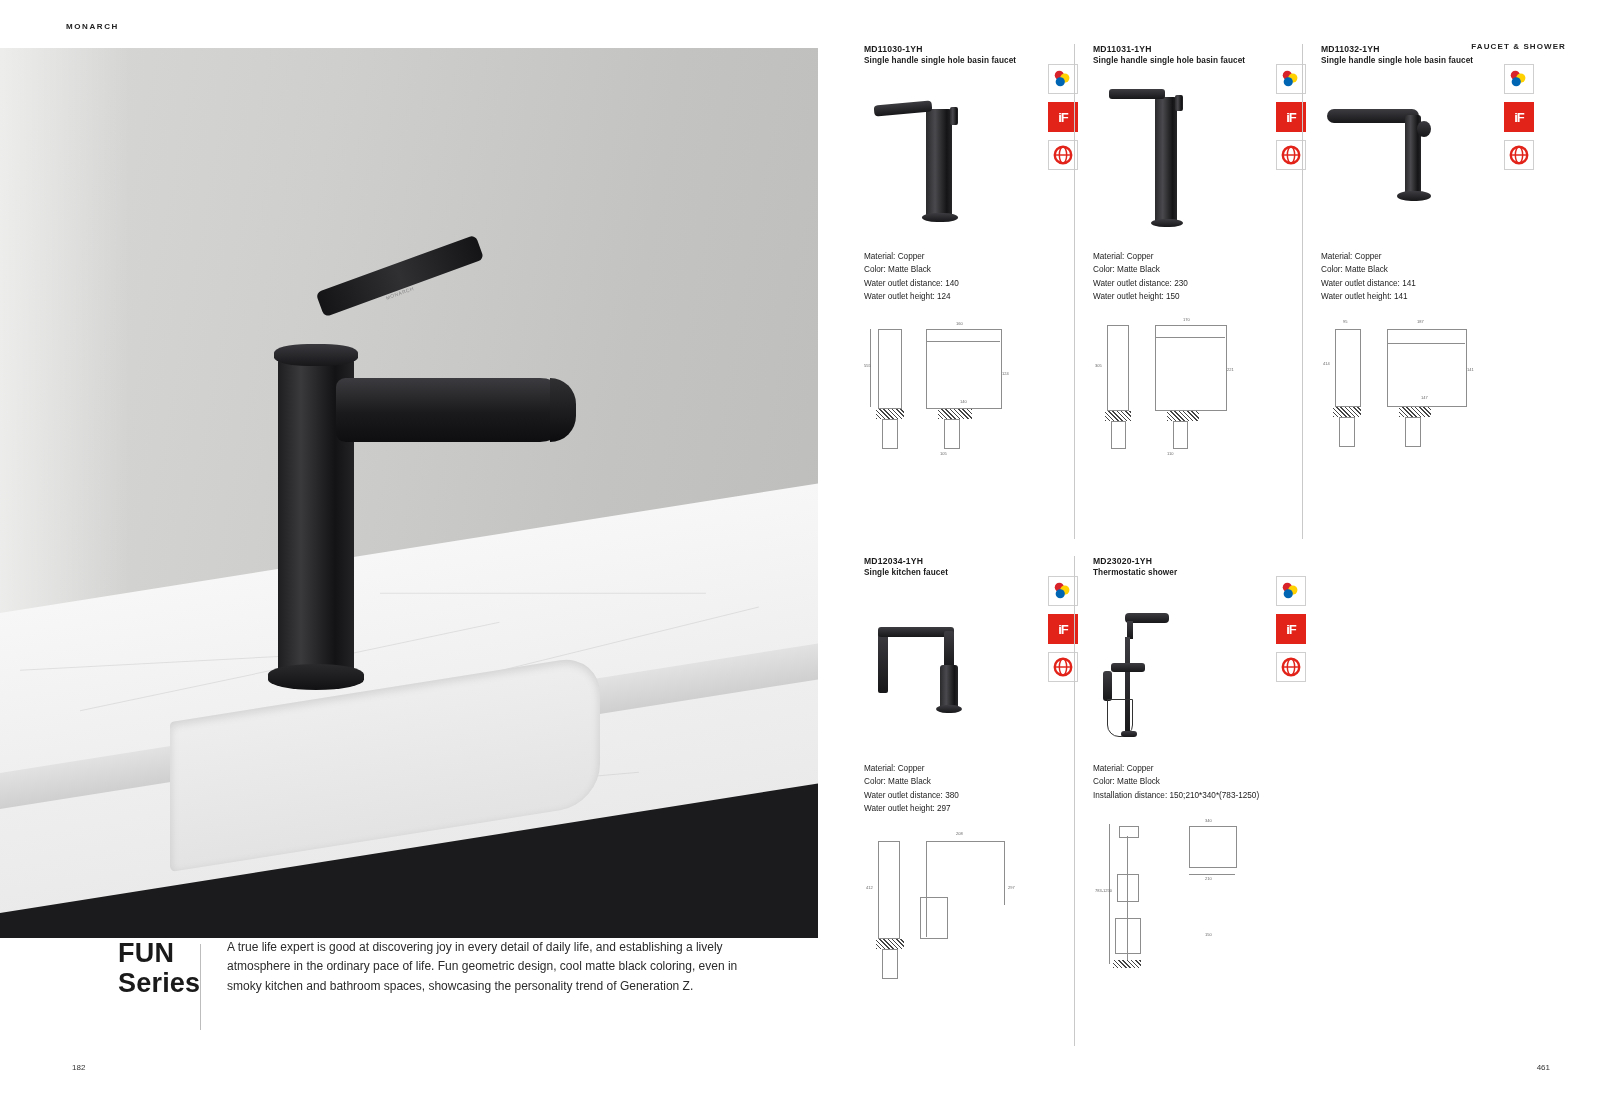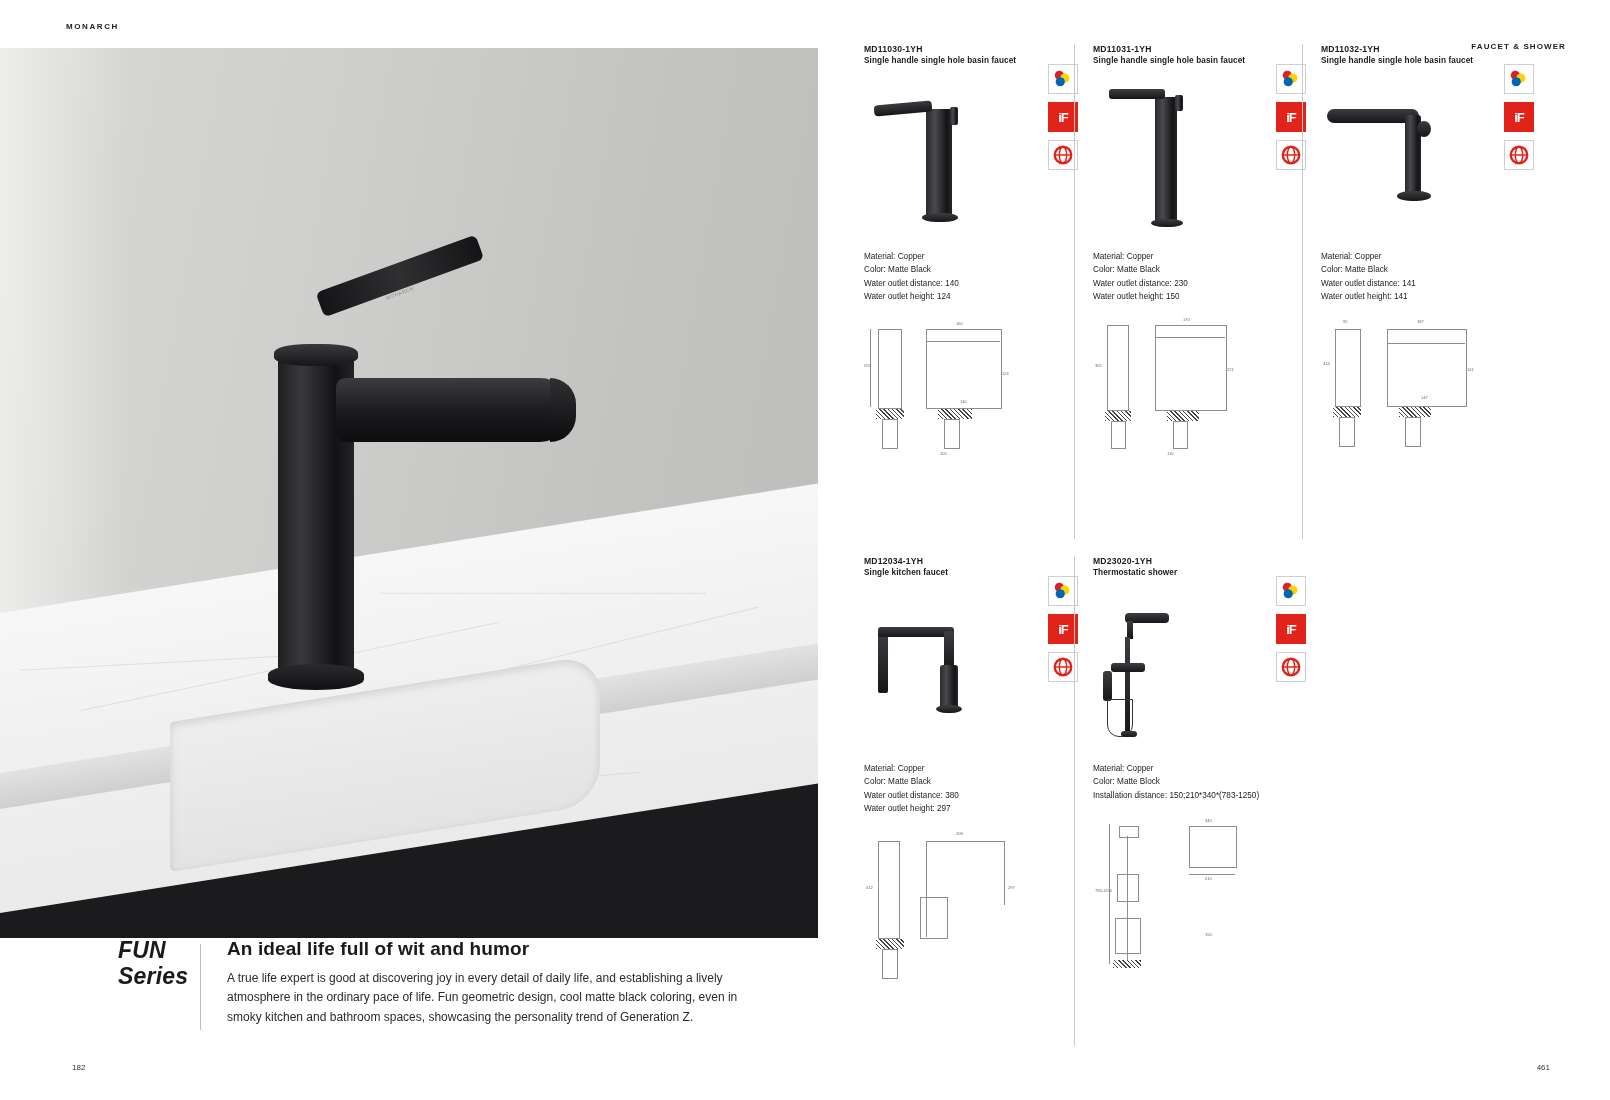--- a/index.html
+++ b/index.html
@@ -71,21 +71,21 @@
   .f-handle-txt{position:absolute;left:118px;top:9px;font-size:5px;color:#8a8a8a;
     letter-spacing:.5px;transform:rotate(-20deg);transform-origin:left center;}
   .f-collar{position:absolute;left:6px;top:58px;width:84px;height:22px;
     background:linear-gradient(180deg,#3a3a3e,#17171a);border-radius:40%;}
 
   .caption{
     position:absolute;left:0;top:938px;width:818px;height:120px;
     display:flex;align-items:flex-start;
   }
   .series-block{width:200px;padding-left:118px;box-sizing:border-box;}
-  .series-1,.series-2{font-size:23px;font-weight:700;letter-spacing:.2px;line-height:1.12;font-style:italic;}
+  .series-1,.series-2{font-size:27px;font-weight:700;letter-spacing:.2px;line-height:1.12;}
   .cap-divider{width:1px;background:#bdbdbd;height:86px;margin-top:6px;}
   .cap-text{padding-left:26px;width:560px;}
   .cap-head{font-size:19px;font-weight:700;margin-bottom:9px;letter-spacing:.1px;}
   .cap-body{font-size:12px;line-height:1.62;color:#2b2b2b;max-width:545px;}
   .pg-left{position:absolute;left:72px;top:1063px;font-size:8px;color:#333;}
 
   
   .page-right{position:relative;width:792px;height:1100px;background:#ffffff;}
   .rp-head{position:absolute;right:44px;top:42px;font-size:8px;font-weight:700;letter-spacing:1.1px;color:#222;}
   .pg-right{position:absolute;right:60px;top:1063px;font-size:8px;color:#333;}
@@ -153,21 +153,20 @@
       </div>
     </div>
 
     <div class="caption">
       <div class="series-block">
         <div class="series-1">FUN</div>
         <div class="series-2">Series</div>
       </div>
       <div class="cap-divider"></div>
       <div class="cap-text">
-        <div class="cap-head">An ideal life full of wit and humor</div>
         <div class="cap-body">A true life expert is good at discovering joy in every detail of daily life, and establishing a lively atmosphere in the ordinary pace of life. Fun geometric design, cool matte black coloring, even in smoky kitchen and bathroom spaces, showcasing the personality trend of Generation Z.</div>
       </div>
     </div>
 
     <div class="pg-left">182</div>
   </div>
 
   <div class="page-right">
     <div class="rp-head">FAUCET &amp; SHOWER</div>
 

